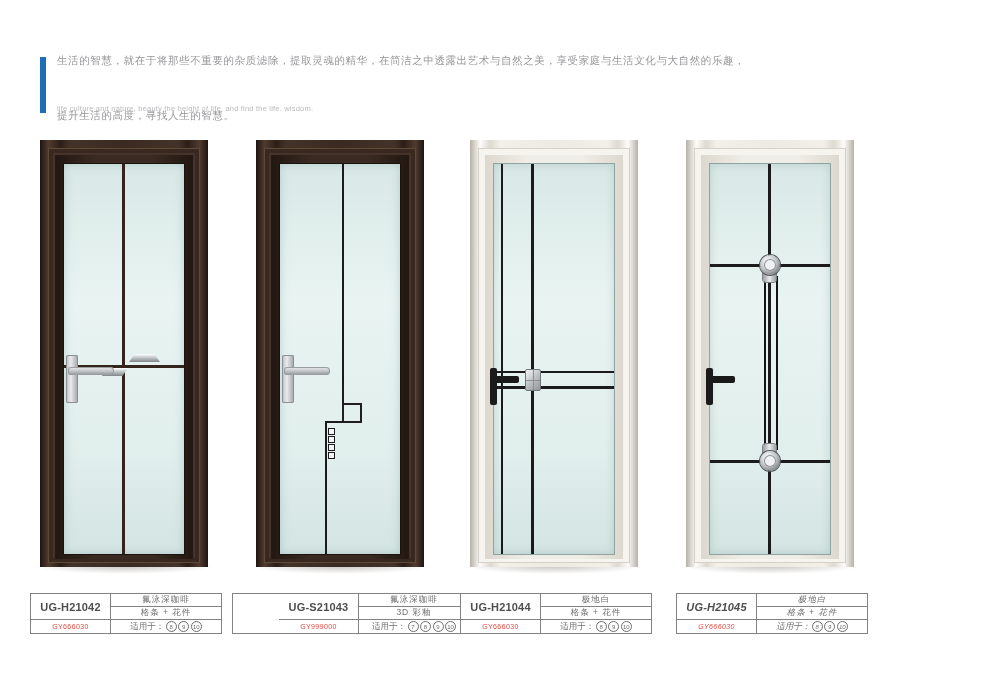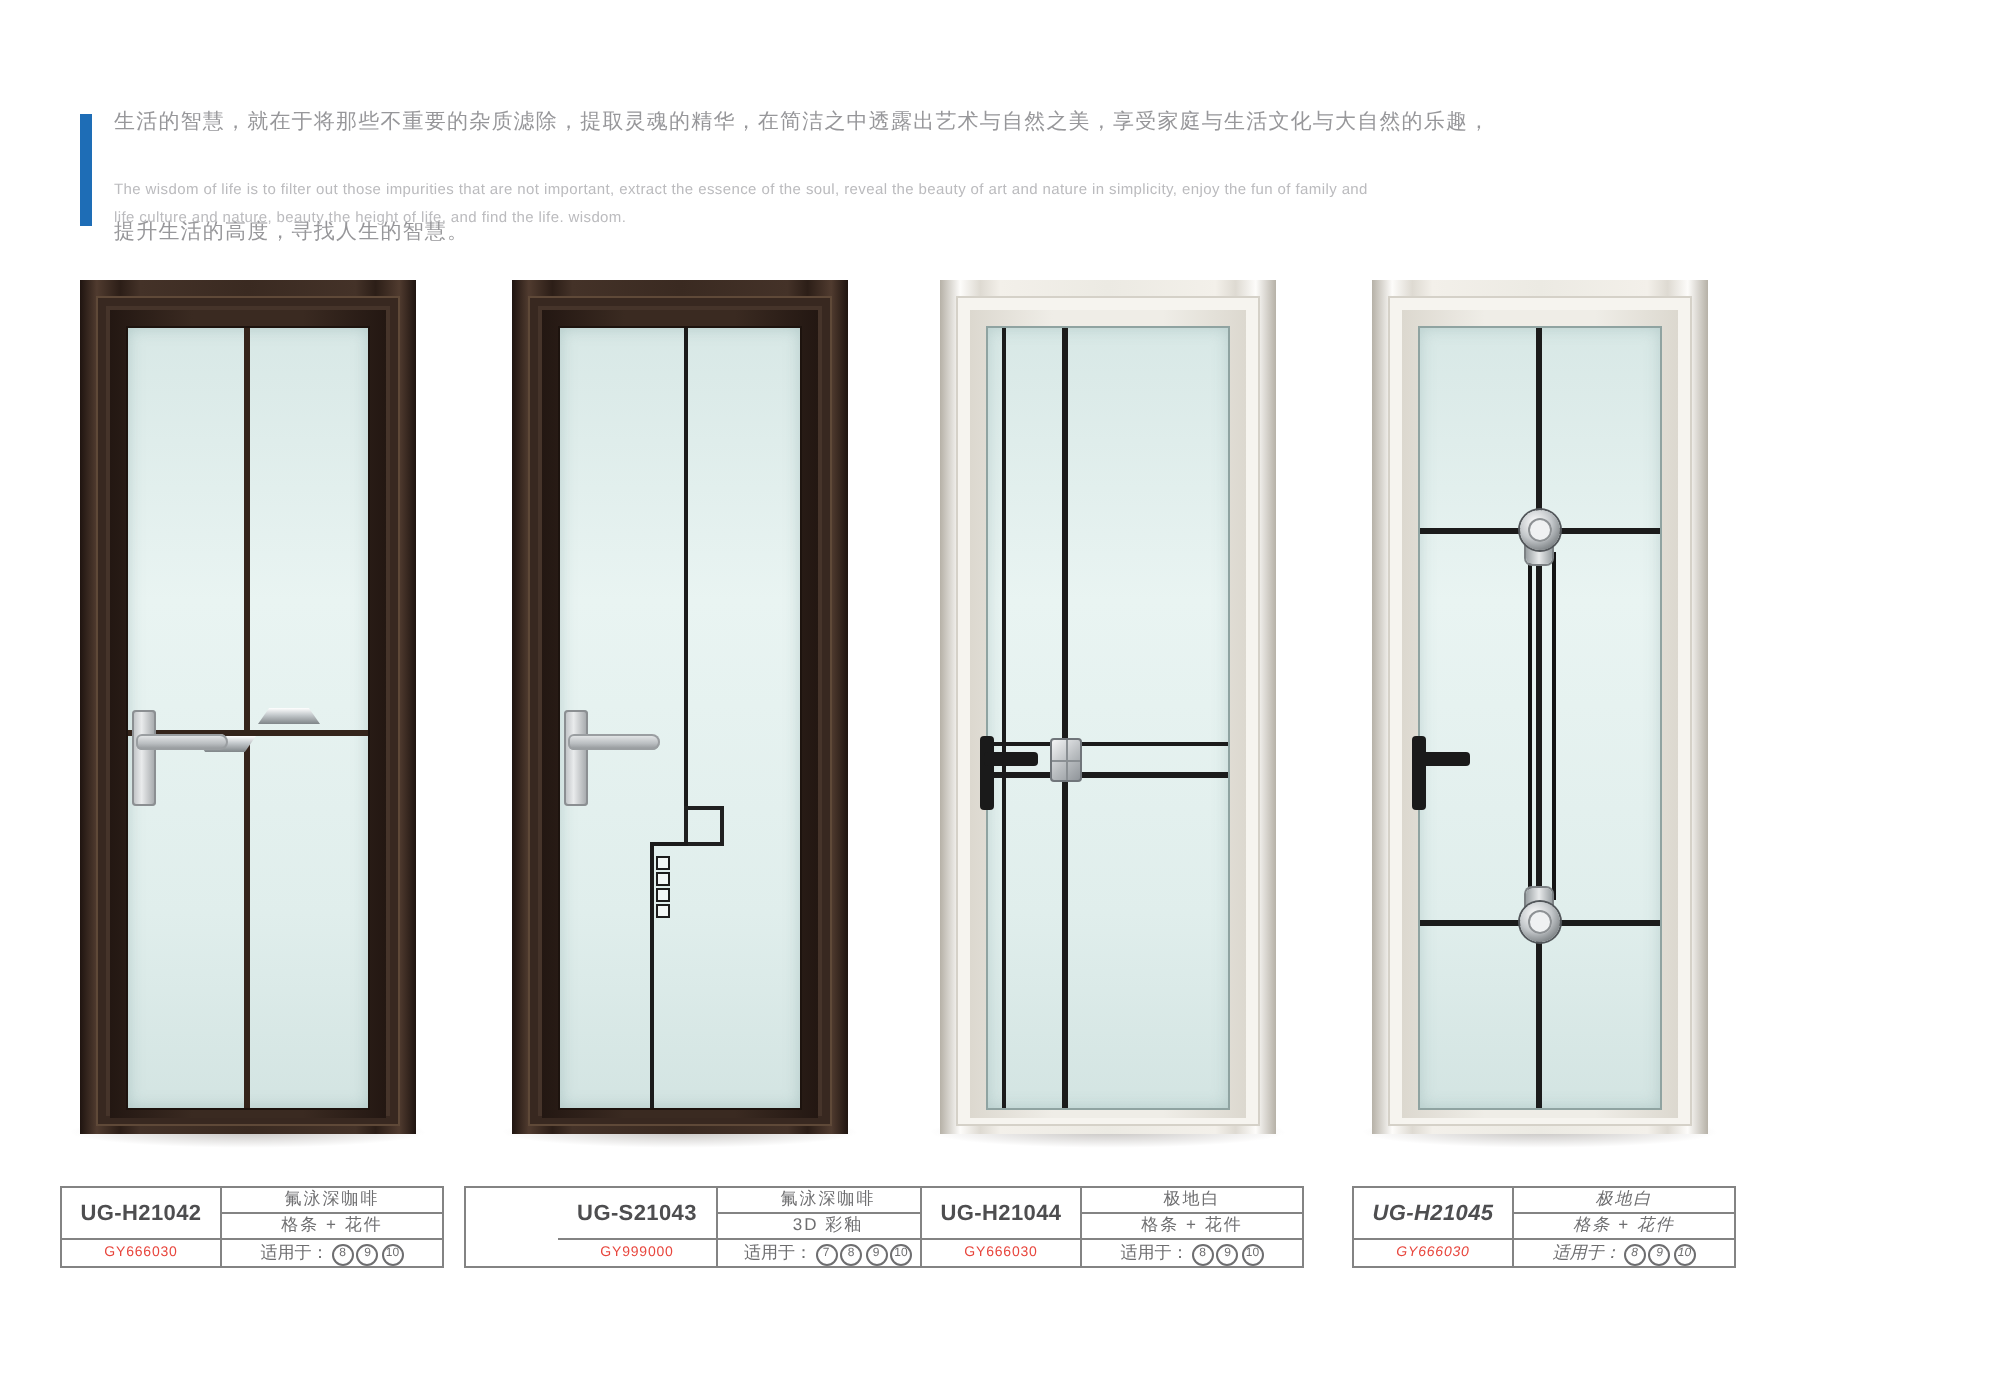--- a/index.html
+++ b/index.html
@@ -85,21 +85,20 @@
         border:1px solid #6e6e70;border-radius:50%;font-size:6px;line-height:1;color:#6e6e70;}
 </style>
 </head>
 <body>
 
 <div class="stage">
 
   <div class="accent-bar"></div>
   <div class="cn-line cn1">生活的智慧，就在于将那些不重要的杂质滤除，提取灵魂的精华，在简洁之中透露出艺术与自然之美，享受家庭与生活文化与大自然的乐趣，</div>
   <div class="cn-line cn2">提升生活的高度，寻找人生的智慧。</div>
-  <div class="en-line en1">The wisdom of life is to filter out those impurities that are not important, extract the essence of the soul, reveal the beauty of art and nature in simplicity, enjoy the fun of family and</div>
   <div class="en-line en2">life culture and nature, beauty the height of life, and find the life. wisdom.</div>
 
   <div class="floor-shadow" style="left:34px;width:180px;"></div>
   <div class="floor-shadow" style="left:250px;width:180px;"></div>
   <div class="floor-shadow" style="left:464px;width:180px;"></div>
   <div class="floor-shadow" style="left:680px;width:180px;"></div>
 
   <div class="door dark" style="left:40px;">
     <div class="f1"></div>
     <div class="f2"></div>

